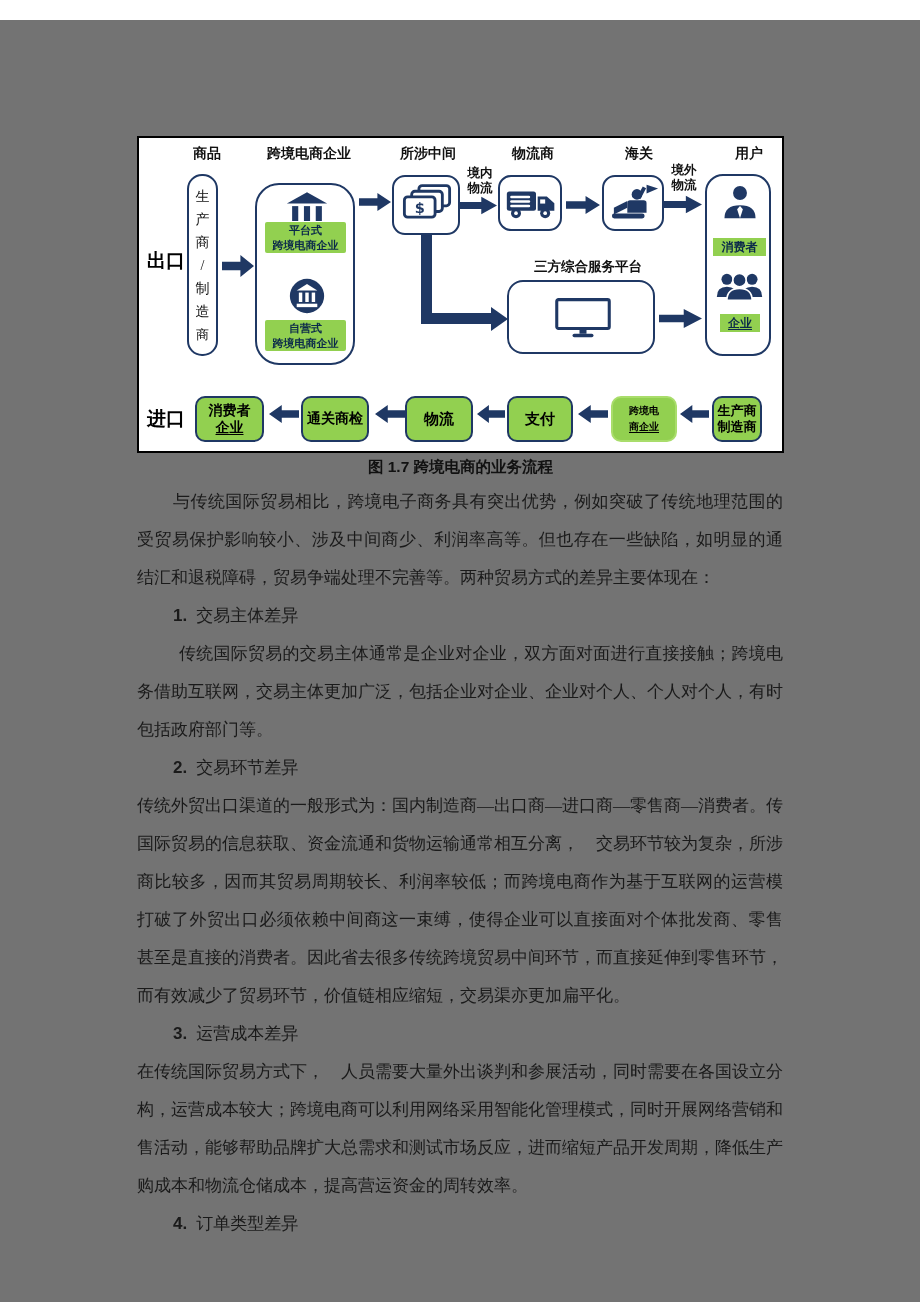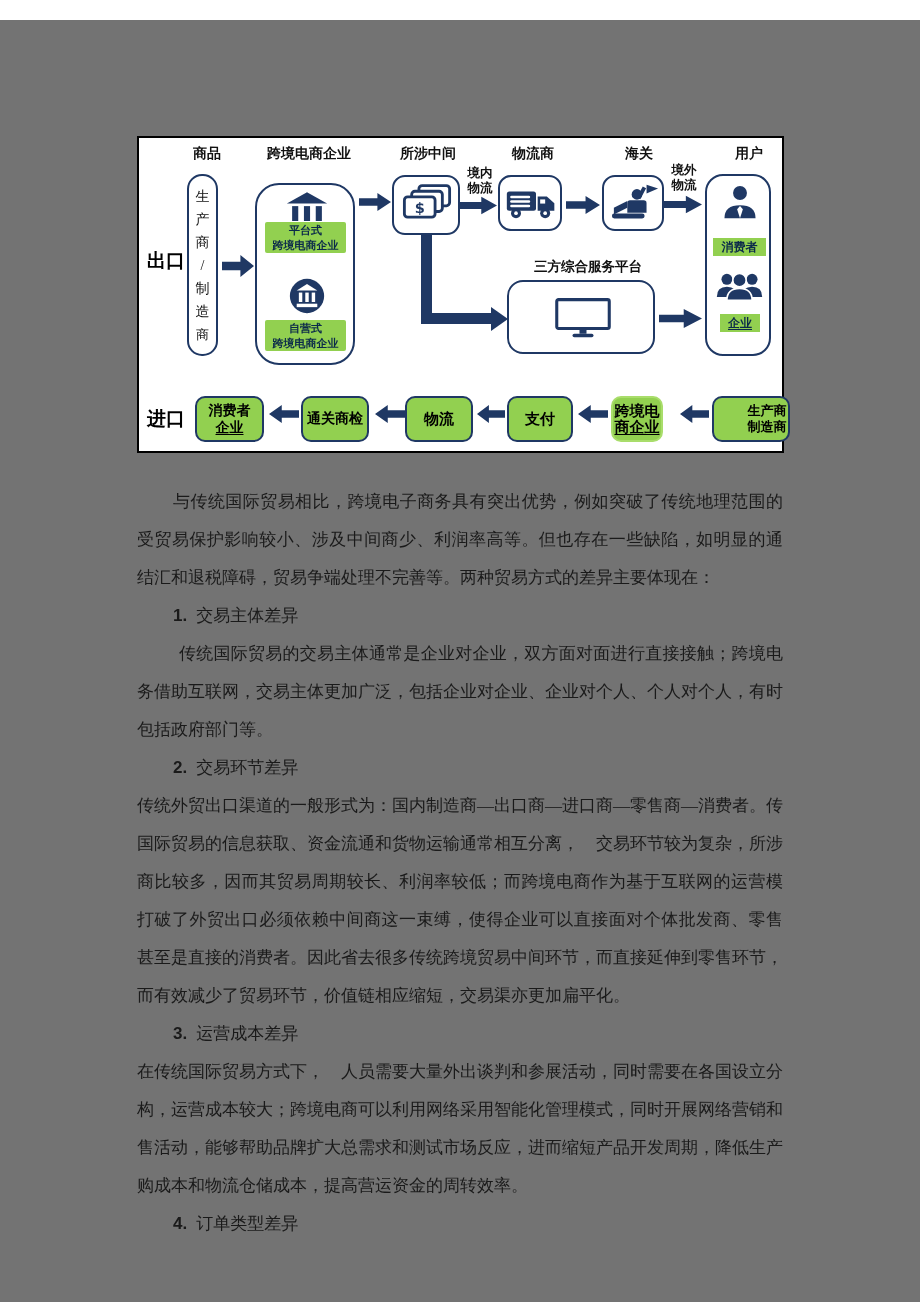--- a/index.html
+++ b/index.html
@@ -244,36 +244,37 @@
         </svg>
     </div>
 
     <div class="flow-box" style="left:368px;width:66px;font-size:15px;">支付</div>
     <div class="ar" style="left:439px;top:266px;width:30px;height:20px;">
       <svg viewBox="0 0 40 22" preserveAspectRatio="none">
           <path d="M40 7 H17 V1 L0 11 L17 21 V15 H40 Z" fill="#1f3864"></path>
         </svg>
     </div>
 
-    <div class="flow-box noborder" style="left:472px;width:52px;font-size:15px;line-height:16px;">
+    <div class="flow-box noborder" style="left:472px;width:66px;font-size:10px;line-height:16px;">
       <div>跨境电</div>
       <div class="u">商企业</div>
     </div>
     <div class="ar" style="left:541px;top:266px;width:29px;height:20px;">
       <svg viewBox="0 0 40 22" preserveAspectRatio="none">
           <path d="M40 7 H17 V1 L0 11 L17 21 V15 H40 Z" fill="#1f3864"></path>
         </svg>
     </div>
 
-    <div class="flow-box" style="left:573px;width:78px;font-size:13px;line-height:16px;padding-left:32px;">
+    <div class="flow-box" style="left:573px;width:50px;font-size:13px;line-height:16px;">
       <div>生产商</div>
       <div>制造商</div>
     </div>
   </div>
 
+  <div id="caption">图 1.7 跨境电商的业务流程</div>
 
   <div id="bodytext">
     <div class="line fill ind2">与传统国际贸易相比，跨境电子商务具有突出优势，例如突破了传统地理范围的限制、</div>
     <div class="line fill">受贸易保护影响较小、涉及中间商少、利润率高等。但也存在一些缺陷，如明显的通关、</div>
     <div class="line">结汇和退税障碍，贸易争端处理不完善等。两种贸易方式的差异主要体现在：</div>
 
     <div class="line ind2"><span class="hnum">1.</span><span>交易主体差异</span></div>
 
     <div class="line fill ind25">传统国际贸易的交易主体通常是企业对企业，双方面对面进行直接接触；跨境电子商</div>
     <div class="line fill">务借助互联网，交易主体更加广泛，包括企业对企业、企业对个人、个人对个人，有时也</div>

